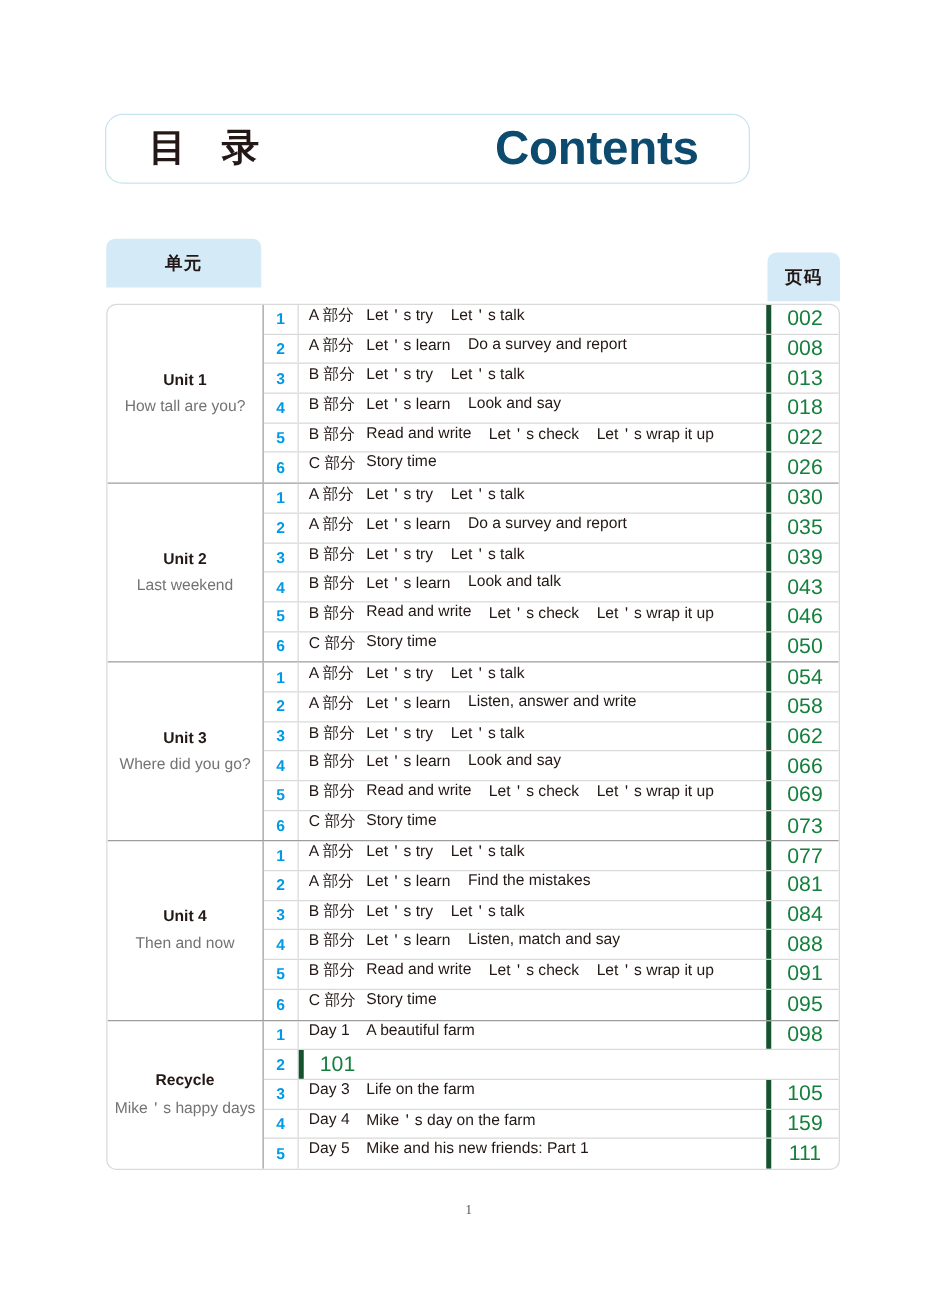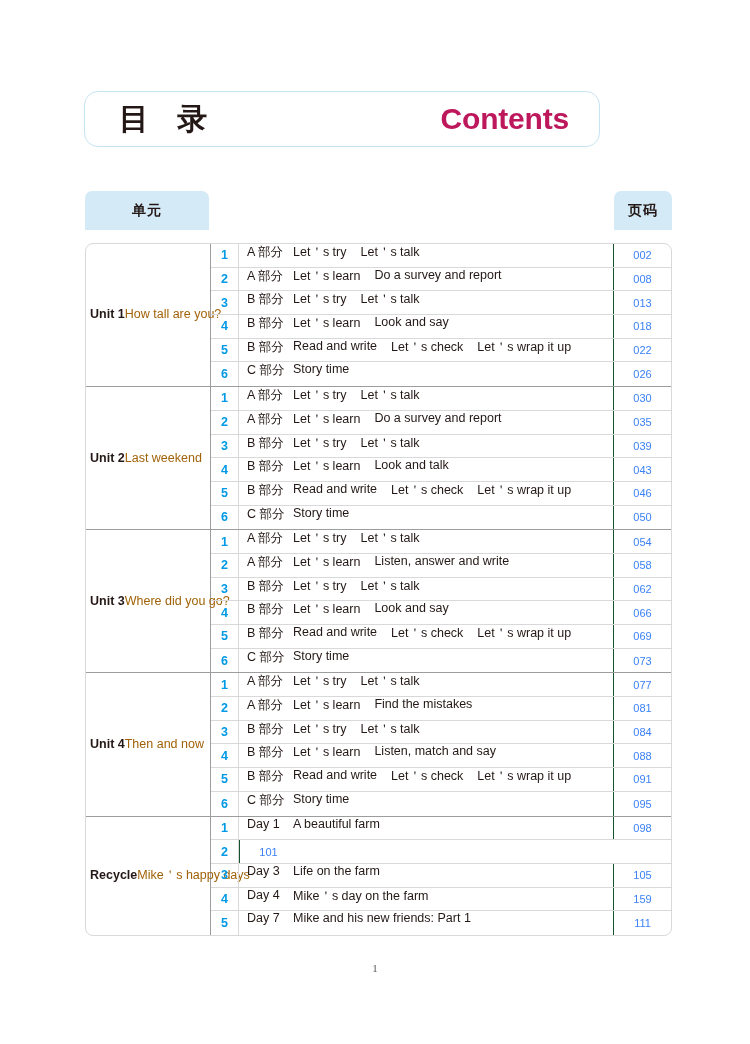--- a/index.html
+++ b/index.html
@@ -33,26 +33,26 @@
     top: 50%;
     transform: translateY(-50%);
     font-size: 30px;
     font-weight: bold;
     letter-spacing: 10px;
     color: #231815;
     line-height: 1;
   }
   .title-en {
     position: absolute;
-    right: 30px;
+    right: 40px;
     top: 50%;
     transform: translateY(-50%);
-    font-size: 30px;
+    font-size: 38px;
     font-weight: bold;
-    color: #be185d;
+    color: #0c4a6e;
     line-height: 1;
     letter-spacing: -0.2px;
   }
 
   
   .thead {
     position: absolute;
     left: 85px;
     top: 191px;
     width: 587px;
@@ -69,21 +69,21 @@
     align-items: center;
     justify-content: center;
     font-size: 14px;
     font-weight: bold;
     color: #231815;
     letter-spacing: 1px;
     box-sizing: border-box;
   }
   .th-unit   { left: 0px;   width: 124px; }
   .th-lesson { left: 128px; width: 398px; }
-  .th-page   { left: 529px; width: 58px;  }
+  .th-page   { left: 529px; width: 58px; margin-top: 11px;  }
 
   
   .tbody {
     position: absolute;
     left: 85px;
     top: 243px;
     width: 587px;
     border: 1px solid #d9d9d9;
     border-radius: 8px;
     box-sizing: border-box;
@@ -94,36 +94,36 @@
     display: flex;
     border-bottom: 1px solid #9d9d9d;
   }
   .group:last-child { border-bottom: none; }
 
   .unit-cell {
     width: 125px;
     flex: 0 0 125px;
     border-right: 1px solid #9d9d9d;
     display: flex;
-    flex-direction: row;
+    flex-direction: column;
     align-items: center;
-    justify-content: flex-start;
+    justify-content: center;
     box-sizing: border-box;
     padding: 0 4px;
   }
   .unit-name {
     font-size: 12.5px;
     font-weight: bold;
     color: #231815;
     line-height: 1.7;
     white-space: nowrap;
   }
   .unit-sub {
     font-size: 12.5px;
-    color: #a16207;
+    color: #737373;
     line-height: 1.7;
     white-space: nowrap;
   }
 
   .rows { flex: 1 1 auto; }
   .row {
     display: flex;
     height: 23.7px;
     border-bottom: 1px solid #d9d9d9;
     box-sizing: border-box;
@@ -155,26 +155,26 @@
   .c-lesson .part {
     display: inline-block;
     min-width: 46px;
   }
   .c-lesson .act { margin-right: 14px; }
   .c-lesson .act:last-child { margin-right: 0; }
 
   .c-page {
     width: 58px;
     flex: 0 0 58px;
-    border-left: 1px solid #14532d;
+    border-left: 4px solid #14532d;
     display: flex;
     align-items: center;
     justify-content: center;
-    font-size: 11px;
-    color: #3b82f6;
+    font-size: 17px;
+    color: #15803d;
     box-sizing: border-box;
   }
 
   
   .folio {
     position: absolute;
     left: 0;
     right: 0;
     top: 962px;
     text-align: center;
@@ -475,21 +475,21 @@
           <div class="c-num">4</div>
           <div class="c-lesson">
             <span class="part">Day 4</span>
             <span class="act">Mike＇s day on the farm</span>
           </div>
           <div class="c-page">159</div>
         </div>
         <div class="row">
           <div class="c-num">5</div>
           <div class="c-lesson">
-            <span class="part">Day 7</span>
+            <span class="part">Day 5</span>
             <span class="act">Mike and his new friends: Part 1</span>
           </div>
           <div class="c-page">111</div>
         </div>
       </div>
     </div>
   </div>
 
 <div class="folio">1</div>
 

